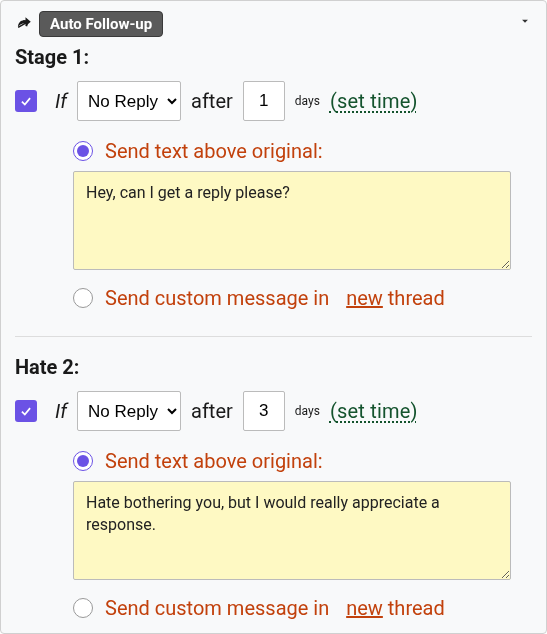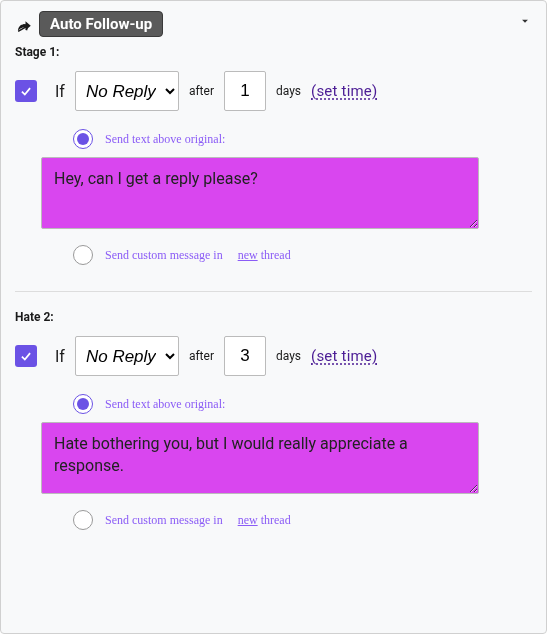--- a/index.html
+++ b/index.html
@@ -16,21 +16,21 @@
       height: 634px;
       background: #f8f9fa;
       border: 1px solid #d0d0d0;
       border-radius: 4px;
       padding: 10px 14px 14px 14px;
       position: relative;
       overflow: hidden;
     }
     .header {
       display: flex;
-      align-items: flex-end;
+      align-items: center;
       gap: 6px;
       margin-bottom: 6px;
     }
     .header-share-icon {
       width: 18px;
       height: 18px;
       display: flex;
       align-items: center;
       justify-content: center;
     }
@@ -52,68 +52,67 @@
       width: 18px;
       height: 18px;
       display: flex;
       align-items: center;
       justify-content: center;
       cursor: pointer;
     }
     .chevron svg { width: 14px; height: 14px; fill: #333; }
     .stage-label {
       font-weight: 700;
-      font-size: 12px;
+      font-size: 20px;
       margin: 8px 0 12px 0;
     }
     .row-if {
       display: flex;
       align-items: center;
       gap: 10px;
       margin-bottom: 18px;
     }
     .checkbox {
       width: 22px;
       height: 22px;
       background: #6b52e5;
       border-radius: 3px;
       display: inline-flex;
       align-items: center;
       justify-content: center;
       flex-shrink: 0;
       cursor: pointer;
     }
     .checkbox svg { width: 14px; height: 14px; stroke: #fff; stroke-width: 3; fill: none; }
-    .if-text { font-size: 16px; margin-left: 8px; }
+    .if-text { font-size: 20px; margin-left: 8px; font-style: italic; }
     select.cond {
       font-size: 17px;
       padding: 6px 6px;
       border: 1px solid #bbb;
       border-radius: 2px;
       background: #fff;
       height: 40px;
-      font-style: italic;
-    }
-    .after-text { font-size: 12px; }
+    }
+    .after-text { font-size: 20px; }
     input.days {
       width: 42px;
       height: 40px;
       font-size: 17px;
       text-align: center;
       border: 1px solid #bbb;
       border-radius: 2px;
       padding: 0;
       background: #fff;
     }
     .days-text { font-size: 12px; }
     .link-set-time {
-      color: #4c1d95;
+      color: #14532d;
       text-decoration: underline dotted;
       text-underline-offset: 3px;
-      font-size: 15px;
+      font-size: 20px;
       cursor: pointer;
       letter-spacing: 0.2px;
     }
     .link-set-time::before { content: "("; text-decoration: underline dotted;}
     .link-set-time::after { content: ")"; text-decoration: underline dotted;}
     .option-row {
       display: flex;
       align-items: center;
       gap: 12px;
       margin-left: 58px;
@@ -134,36 +133,35 @@
     .radio-outer.selected {
       border-color: #6b52e5;
     }
     .radio-inner {
       width: 12px;
       height: 12px;
       border-radius: 50%;
       background: #6b52e5;
     }
     .option-label {
-      font-size: 12px;
-      color: #8b5cf6;
-      font-family: Liberation Serif, serif;
+      font-size: 20px;
+      color: #c2410c;
     }
     textarea.msg {
       display: block;
-      margin-left: 26px;
+      margin-left: 58px;
       width: 438px;
-      height: 72px;
+      height: 99px;
       font-size: 16px;
       font-family: inherit;
       padding: 10px 12px;
       border: 1px solid #bbb;
       border-radius: 2px;
       resize: both;
-      background: #d946ef;
+      background: #fef9c3;
       line-height: 1.4;
       margin-bottom: 16px;
       color: #222;
     }
     .new-underline {
       text-decoration: underline;
       margin-left: 12px;
     }
     .stage-divider {
       border: none;

